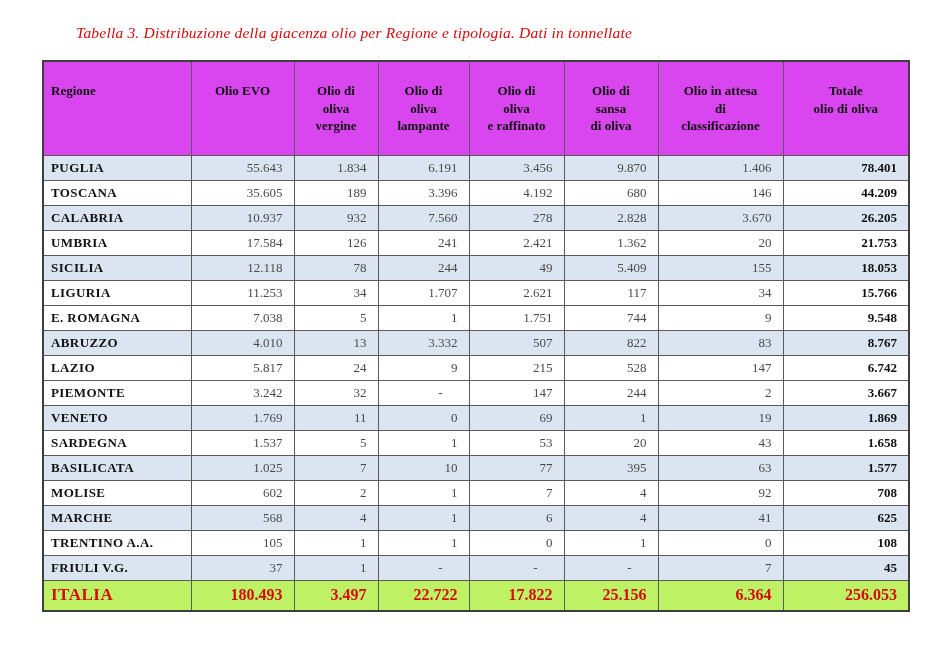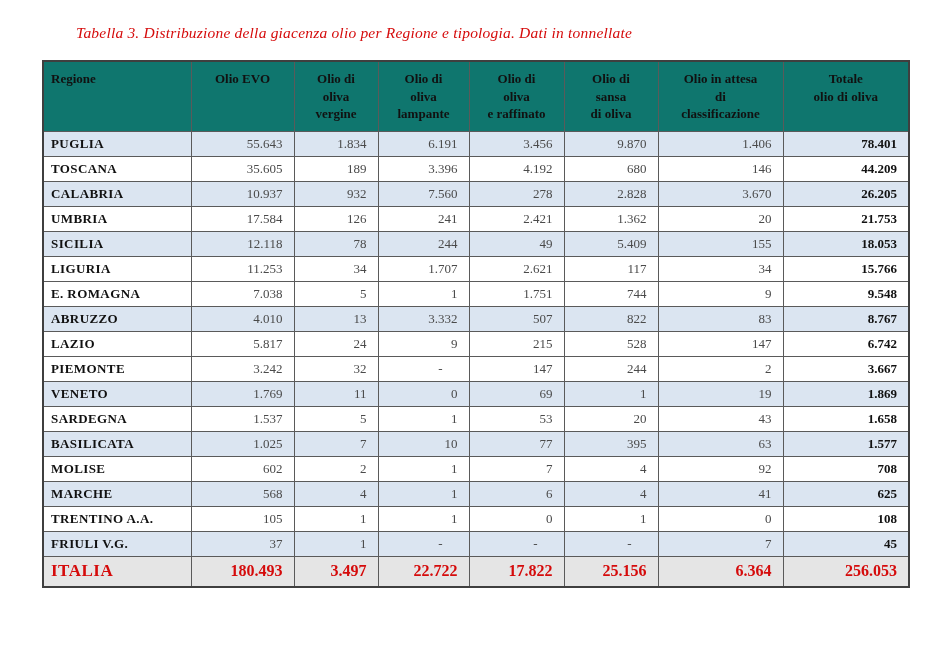--- a/index.html
+++ b/index.html
@@ -29,25 +29,25 @@
   }
   .oil-table th, .oil-table td {
     border: 1px solid #5a5a5a;
   }
   .oil-table thead th {
     font-size: 13px;
     font-weight: bold;
     color: #111111;
     text-align: center;
     vertical-align: top;
-    padding: 8px 2px;
+    padding: 20px 2px;
     height: 58px;
     white-space: pre-line;
     line-height: 1.35;
-    background: #0f766e;
+    background: #d946ef;
   }
   .oil-table thead th.col-region { text-align: left; padding-left: 7px; }
   .oil-table tbody td, .oil-table tfoot td {
     height: 25px;
     font-size: 13px;
     vertical-align: middle;
   }
   td.region {
     font-weight: bold;
     color: #111111;
@@ -62,21 +62,21 @@
     color: #4a4a4a;
   }
   td.num.dash { padding-right: 26px; }
   td.total {
     font-weight: bold;
     color: #111111;
   }
   tr.shaded td { background: #dbe5f1; }
   tr.unshaded td { background: #ffffff; }
   tr.italia-row td {
-    background: #e5e5e5;
+    background: #bef264;
     color: #d50b0b;
     font-weight: bold;
     font-size: 16px;
     height: 31px;
     margin-top: 7px;
   }
   tr.italia-row td.region {
     color: #d50b0b;
     font-size: 17px;
     letter-spacing: 0.5px;

